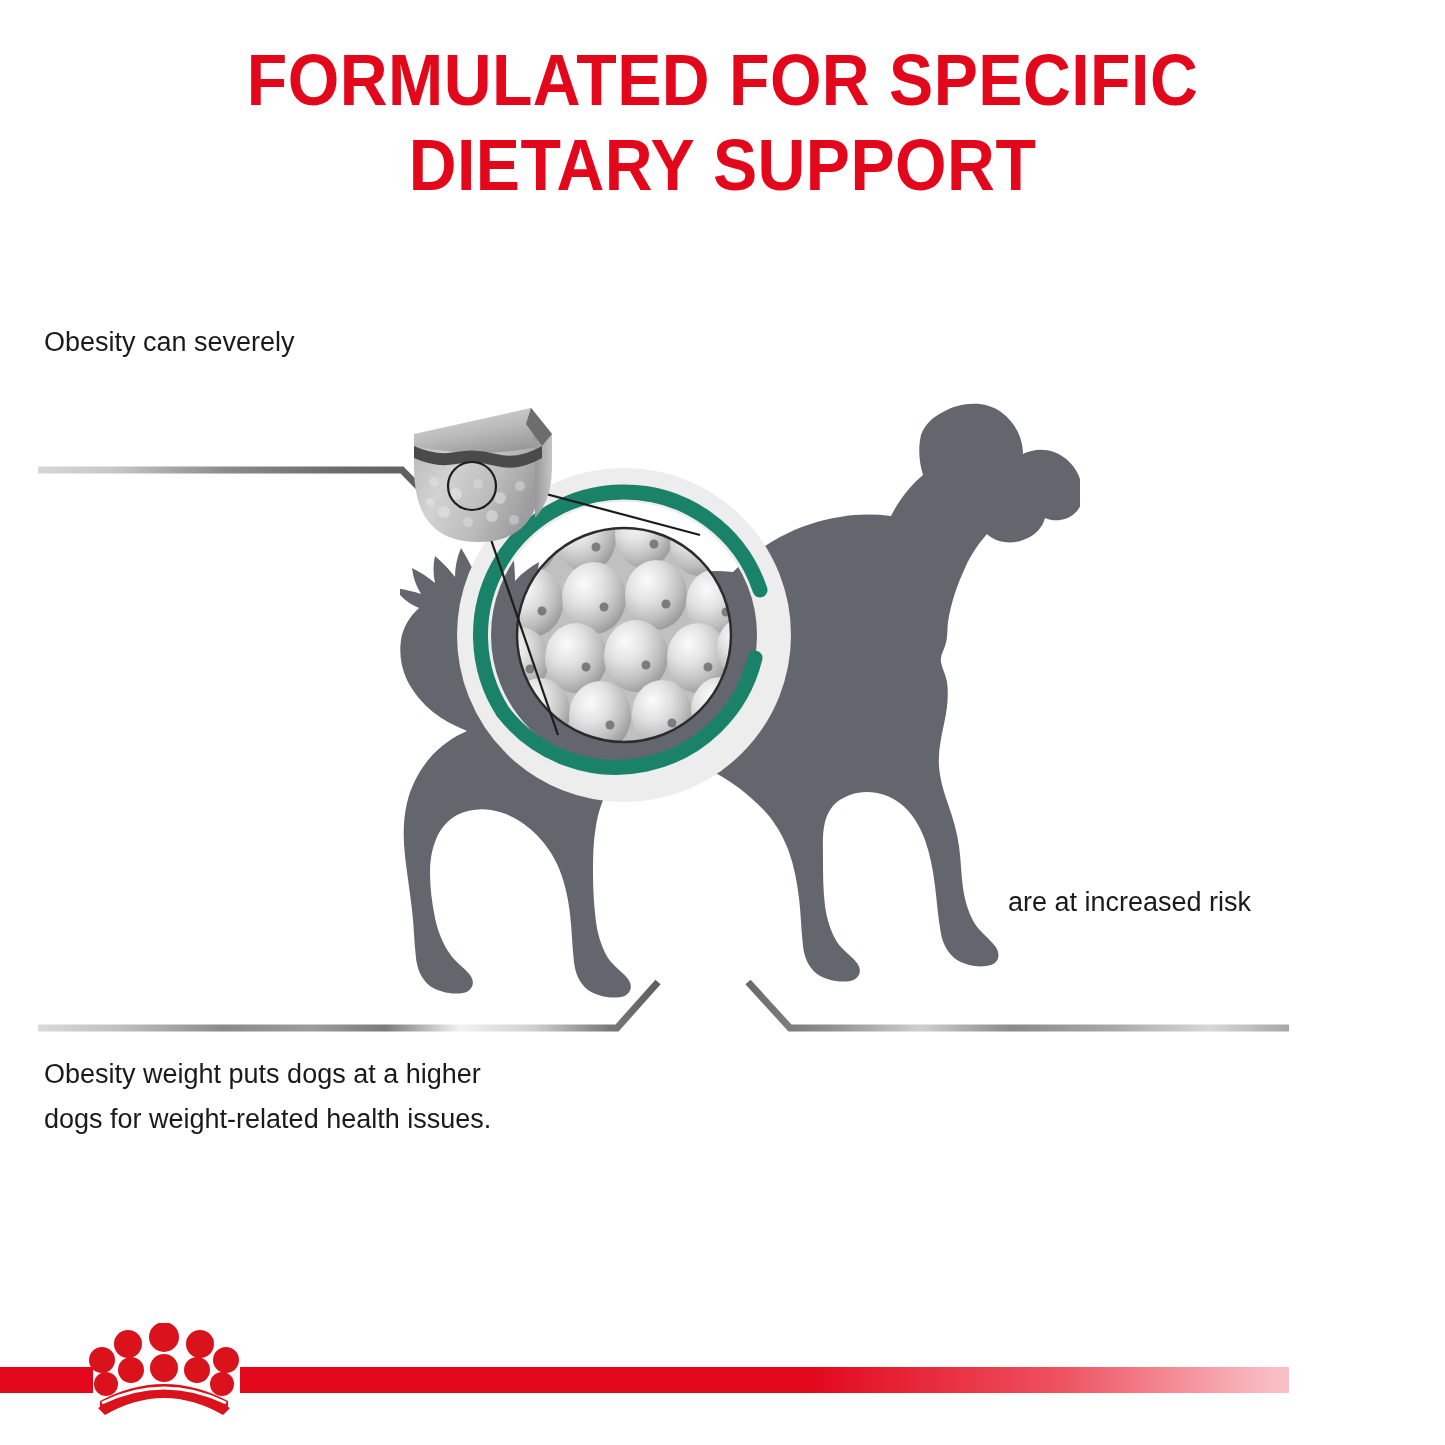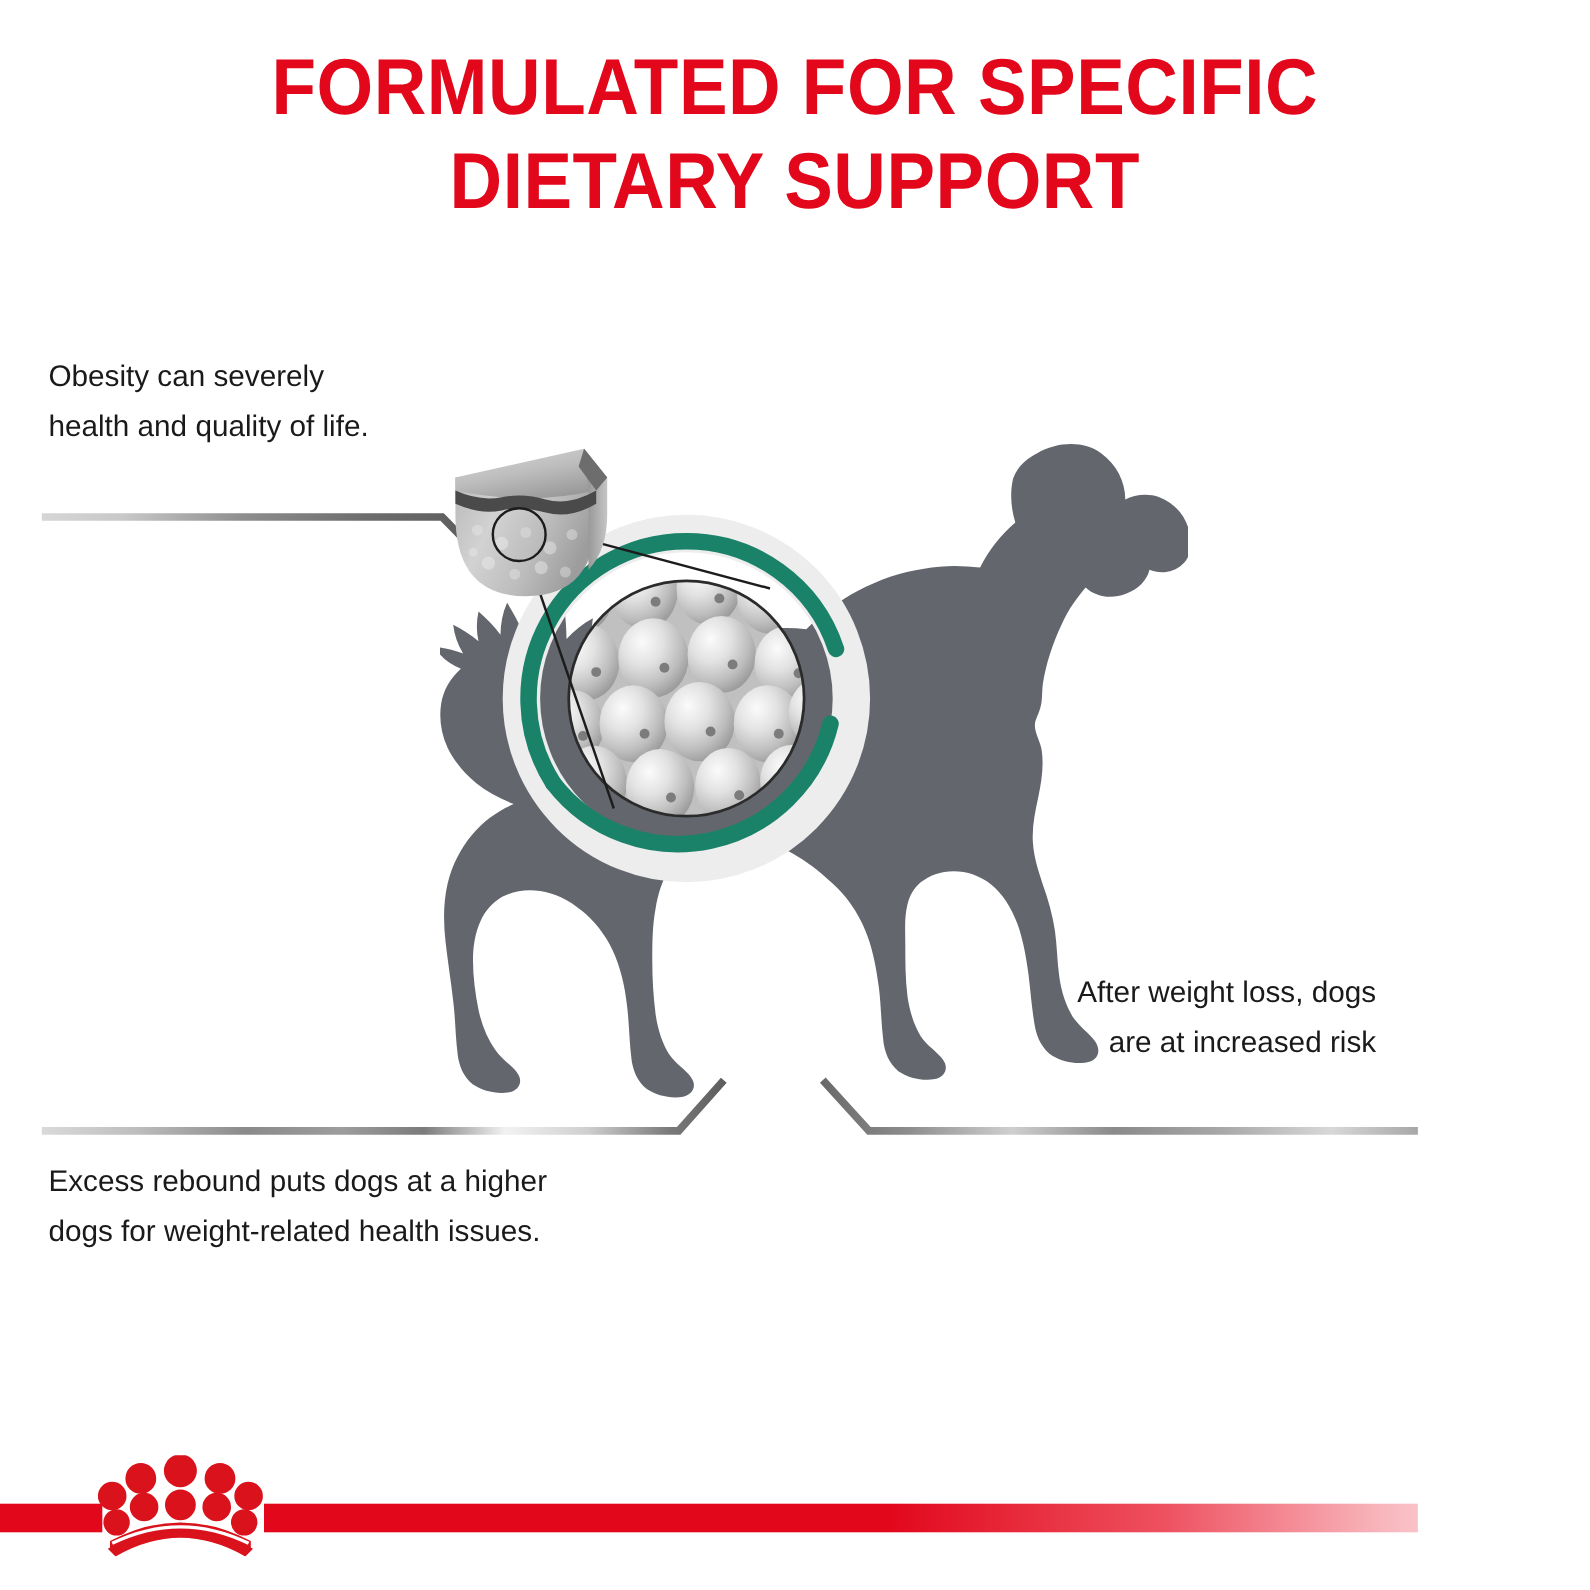--- a/index.html
+++ b/index.html
@@ -419,30 +419,28 @@
           <circle cx="30" cy="112" r="4" fill="#e8e8e8"></circle>
         </g>
 
         <circle cx="72" cy="96" r="24" fill="none" stroke="#1c1c1c" stroke-width="2.2"></circle>
       </g>
     </svg>
   </div>
 
   <div class="callout" id="callout-topleft">
     <div>Obesity can severely</div>
-    <div>health and quality of life.</div>
   </div>
 
   <div class="callout" id="callout-right">
-    <div>After weight loss, dogs</div>
     <div>are at increased risk</div>
   </div>
 
   <div class="callout" id="callout-bottomleft">
-    <div>Excess rebound puts dogs at a higher</div>
+    <div>Obesity weight puts dogs at a higher</div>
     <div>dogs for weight-related health issues.</div>
   </div>
 
   <div id="bottom-bar">
     <div id="bar-left"></div>
     <div id="bar-right"></div>
   </div>
 
   <div id="crown-logo">
     <svg width="152" height="92" viewBox="0 0 152 92" xmlns="http://www.w3.org/2000/svg">

